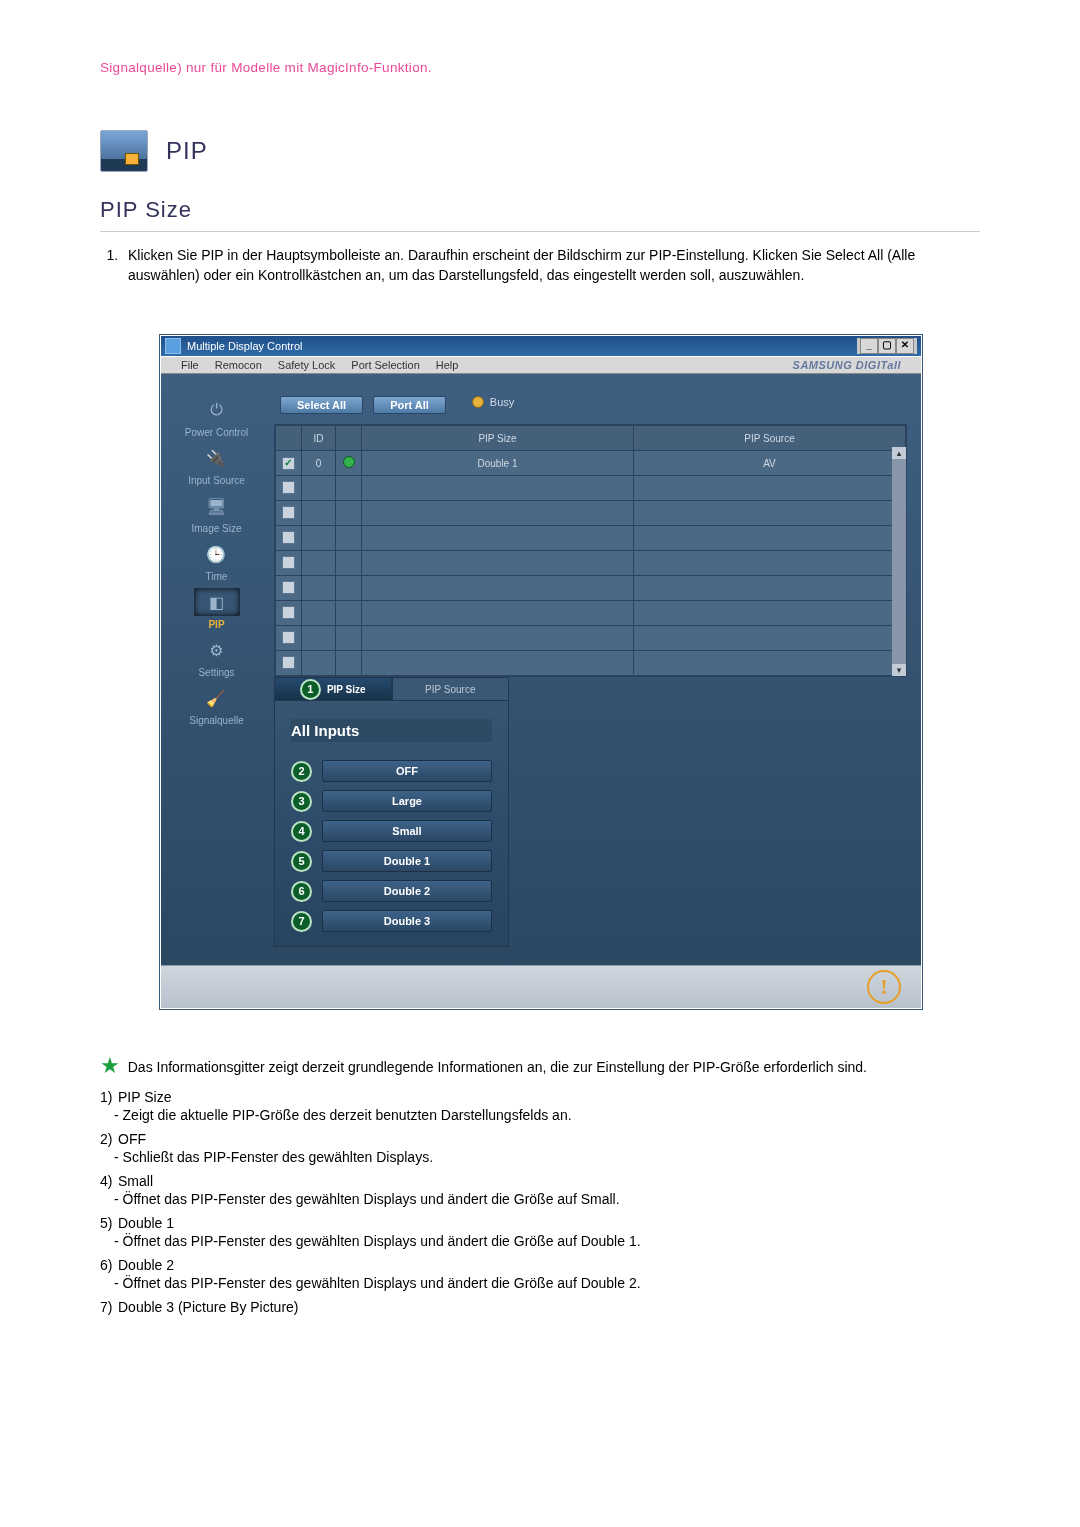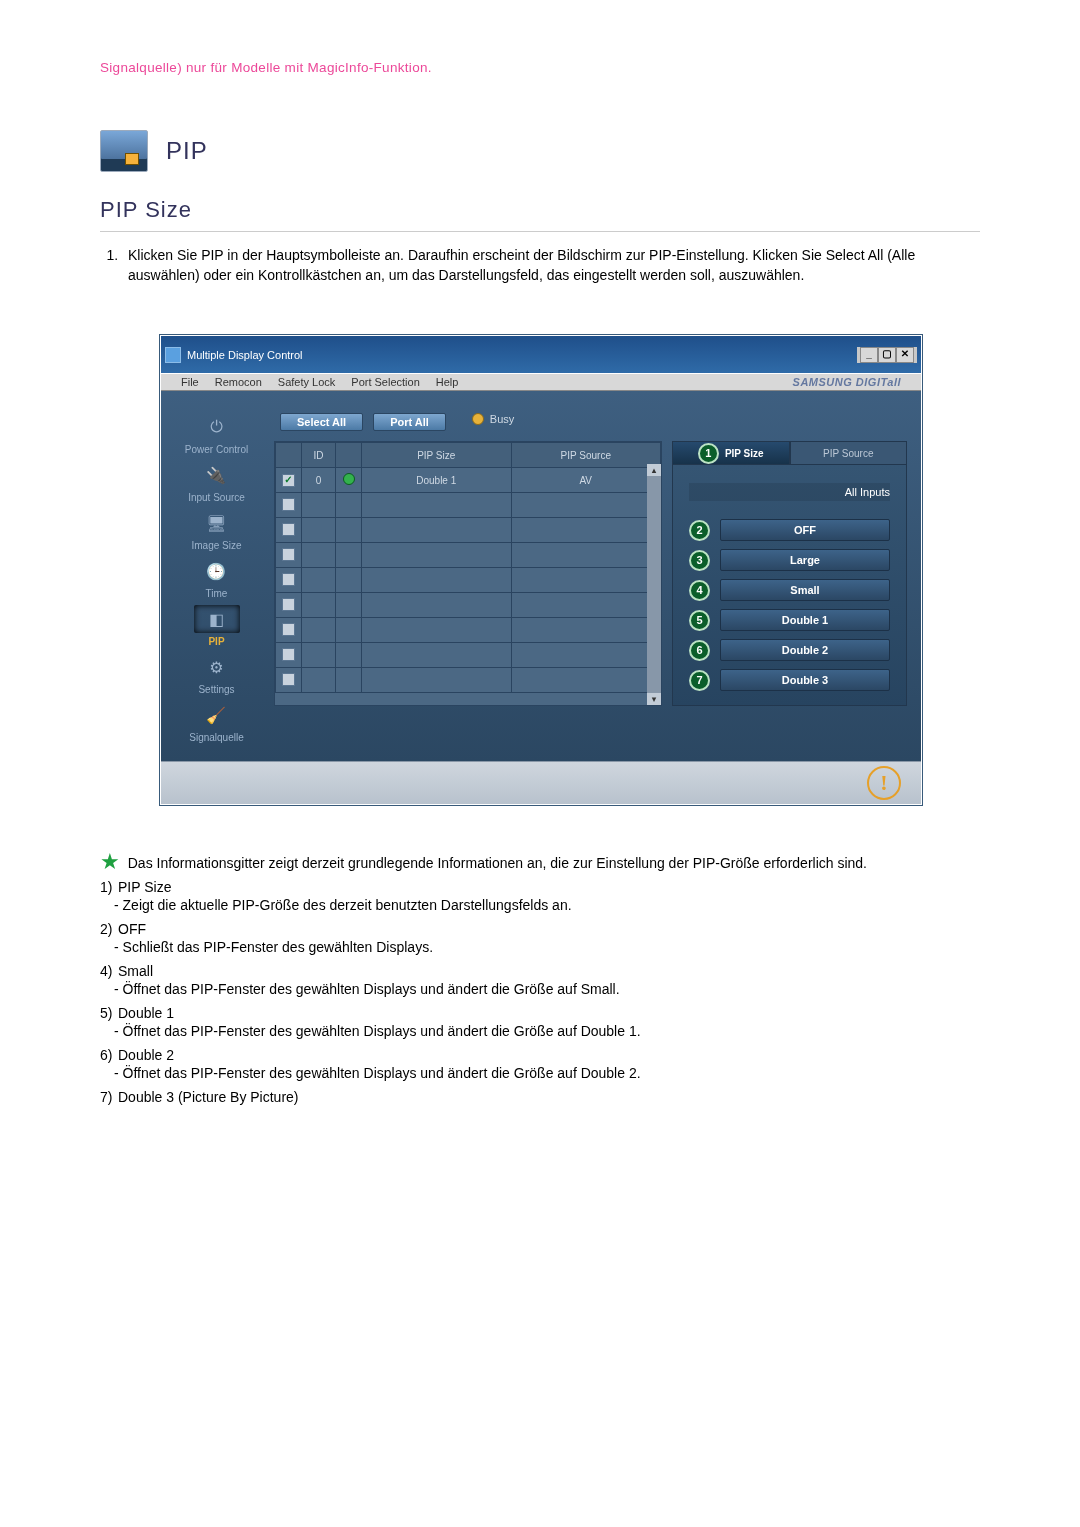--- a/index.html
+++ b/index.html
@@ -68,21 +68,21 @@
     line-height: 1.4;
   }
   .screenshot-card {
     margin: 50px 0 40px 60px;
     width: 760px;
     border: 1px solid #fff;
     box-shadow: 0 0 0 1px #385a7a;
     background: #3b556f;
   }
   .titlebar {
-    height: 37px;
+    height: 20px;
     background: linear-gradient(#1f4f8a, #2f6ba8);
     display: flex;
     align-items: center;
     color: #fff;
     font-size: 11px;
     padding: 0 4px;
   }
   .titlebar .ti {
     margin-right: 6px;
     display: inline-block;
@@ -280,22 +280,22 @@
   }
   .panel-body{
     background: linear-gradient(#355573, #274460);
     border:1px solid #22374e;
     border-top:none;
     flex:1;
     padding:14px 16px;
     display:flex;flex-direction:column;align-items:center;gap:8px;
   }
   .all-inputs{
-    color:#fff;font-size:11px;font-weight:normal;
-    text-align:right;
+    color:#fff;font-size:15px;font-weight:bold;
+    text-align:left;
     margin:4px 0 10px 0;
     width:100%;
     padding:3px 0;
     background:rgba(0,0,0,0.1);
   }
   .opt-row{
     display:flex;align-items:center;gap:10px;width:100%;
   }
   .opt-btn{
     flex:1;
@@ -319,21 +319,21 @@
     width:30px;height:30px;border-radius:50%;
     border:2px solid #e6a029;
     color:#e6a029;
     font-size:22px;font-weight:bold;
     display:flex;align-items:center;justify-content:center;
     font-family:"Times New Roman",serif;
   }
   
   .star-note{display:flex;gap:8px;margin-top:50px;}
   .star{color:#1fa040;font-size:22px;line-height:14px;}
-  .note-list{margin-top:8px;}
+  .note-list{margin-top:14px;}
   .note-list .row{margin:6px 0;}
   .note-list .label{display:inline-block;}
   .note-list .desc{display:block;margin:2px 0 8px 14px;}
   .note-num{display:inline-block;width:18px;}
 </style>
 </head>
 <body>
 
 <div class="top-note">Signalquelle) nur für Modelle mit MagicInfo-Funktion.</div>
 
@@ -402,21 +402,21 @@
 
     <div class="main-col">
       <div class="toolbar">
         <div class="tool-btn">Select All</div>
         <div class="tool-btn">Port All</div>
         <div class="busy">
           <span class="dot"></span>
           <span>Busy</span>
         </div>
       </div>
-      <div style="display:flex;gap:10px;">
+      <div style="display:flex;gap:0;flex-direction:column;">
         <div class="grid-wrap" style="flex:1;position:relative;">
           <table class="grid">
             <colgroup>
                 <col style="width:26px">
                 <col style="width:34px">
                 <col style="width:26px">
                 <col>
                 <col>
               </colgroup>
             <thead>

